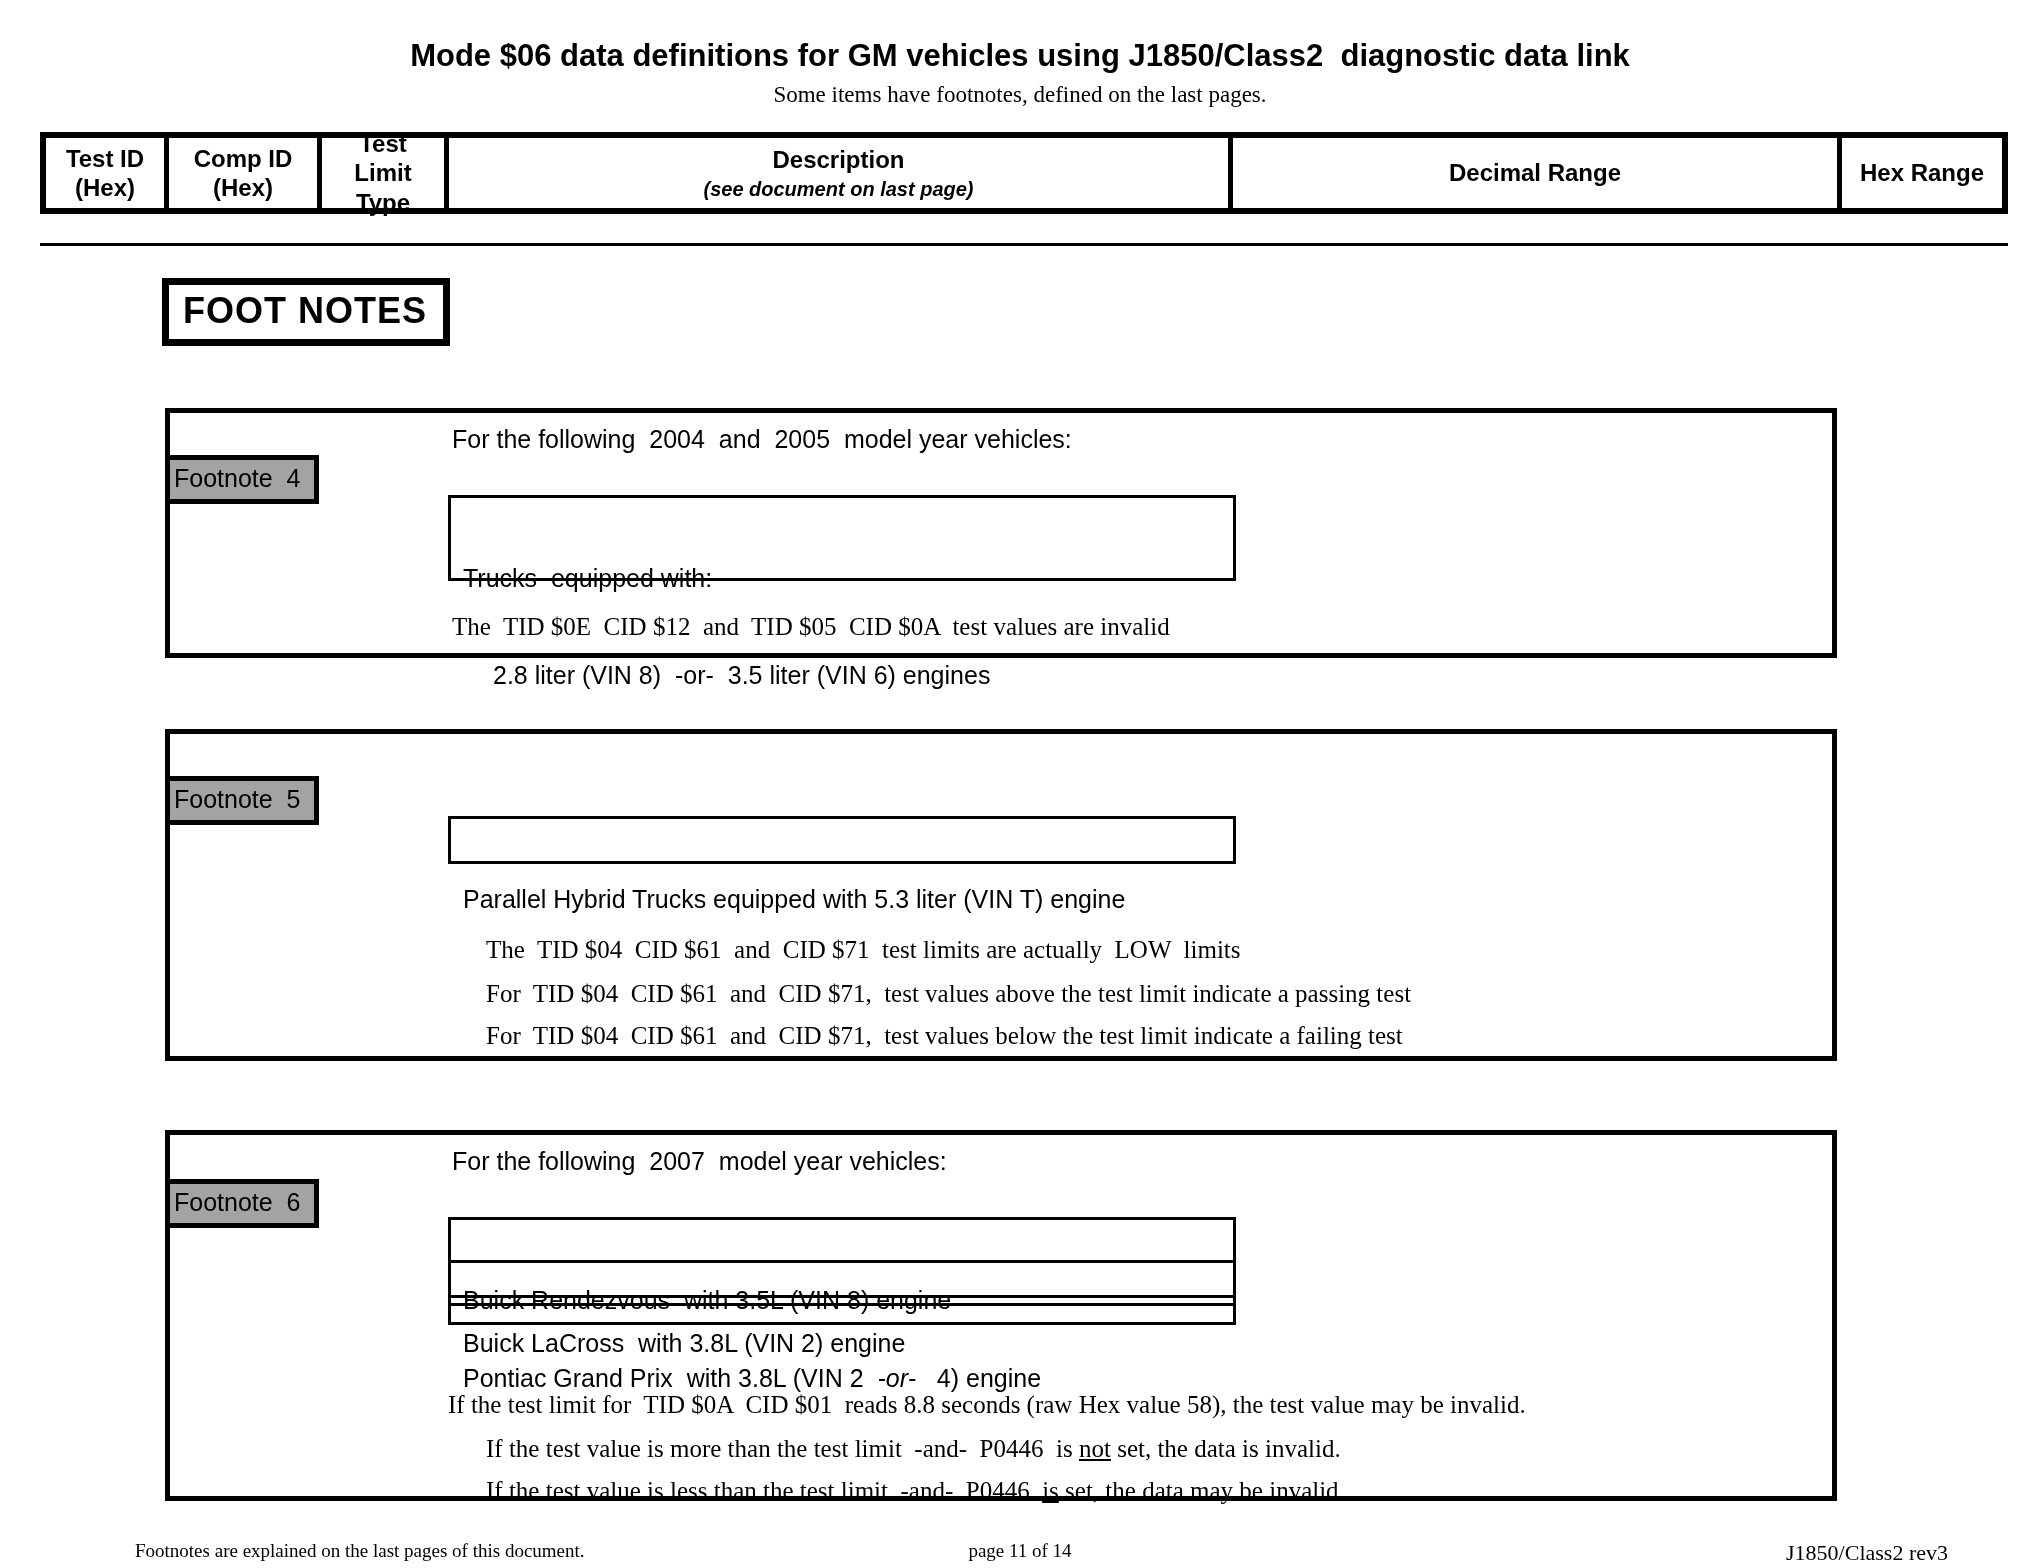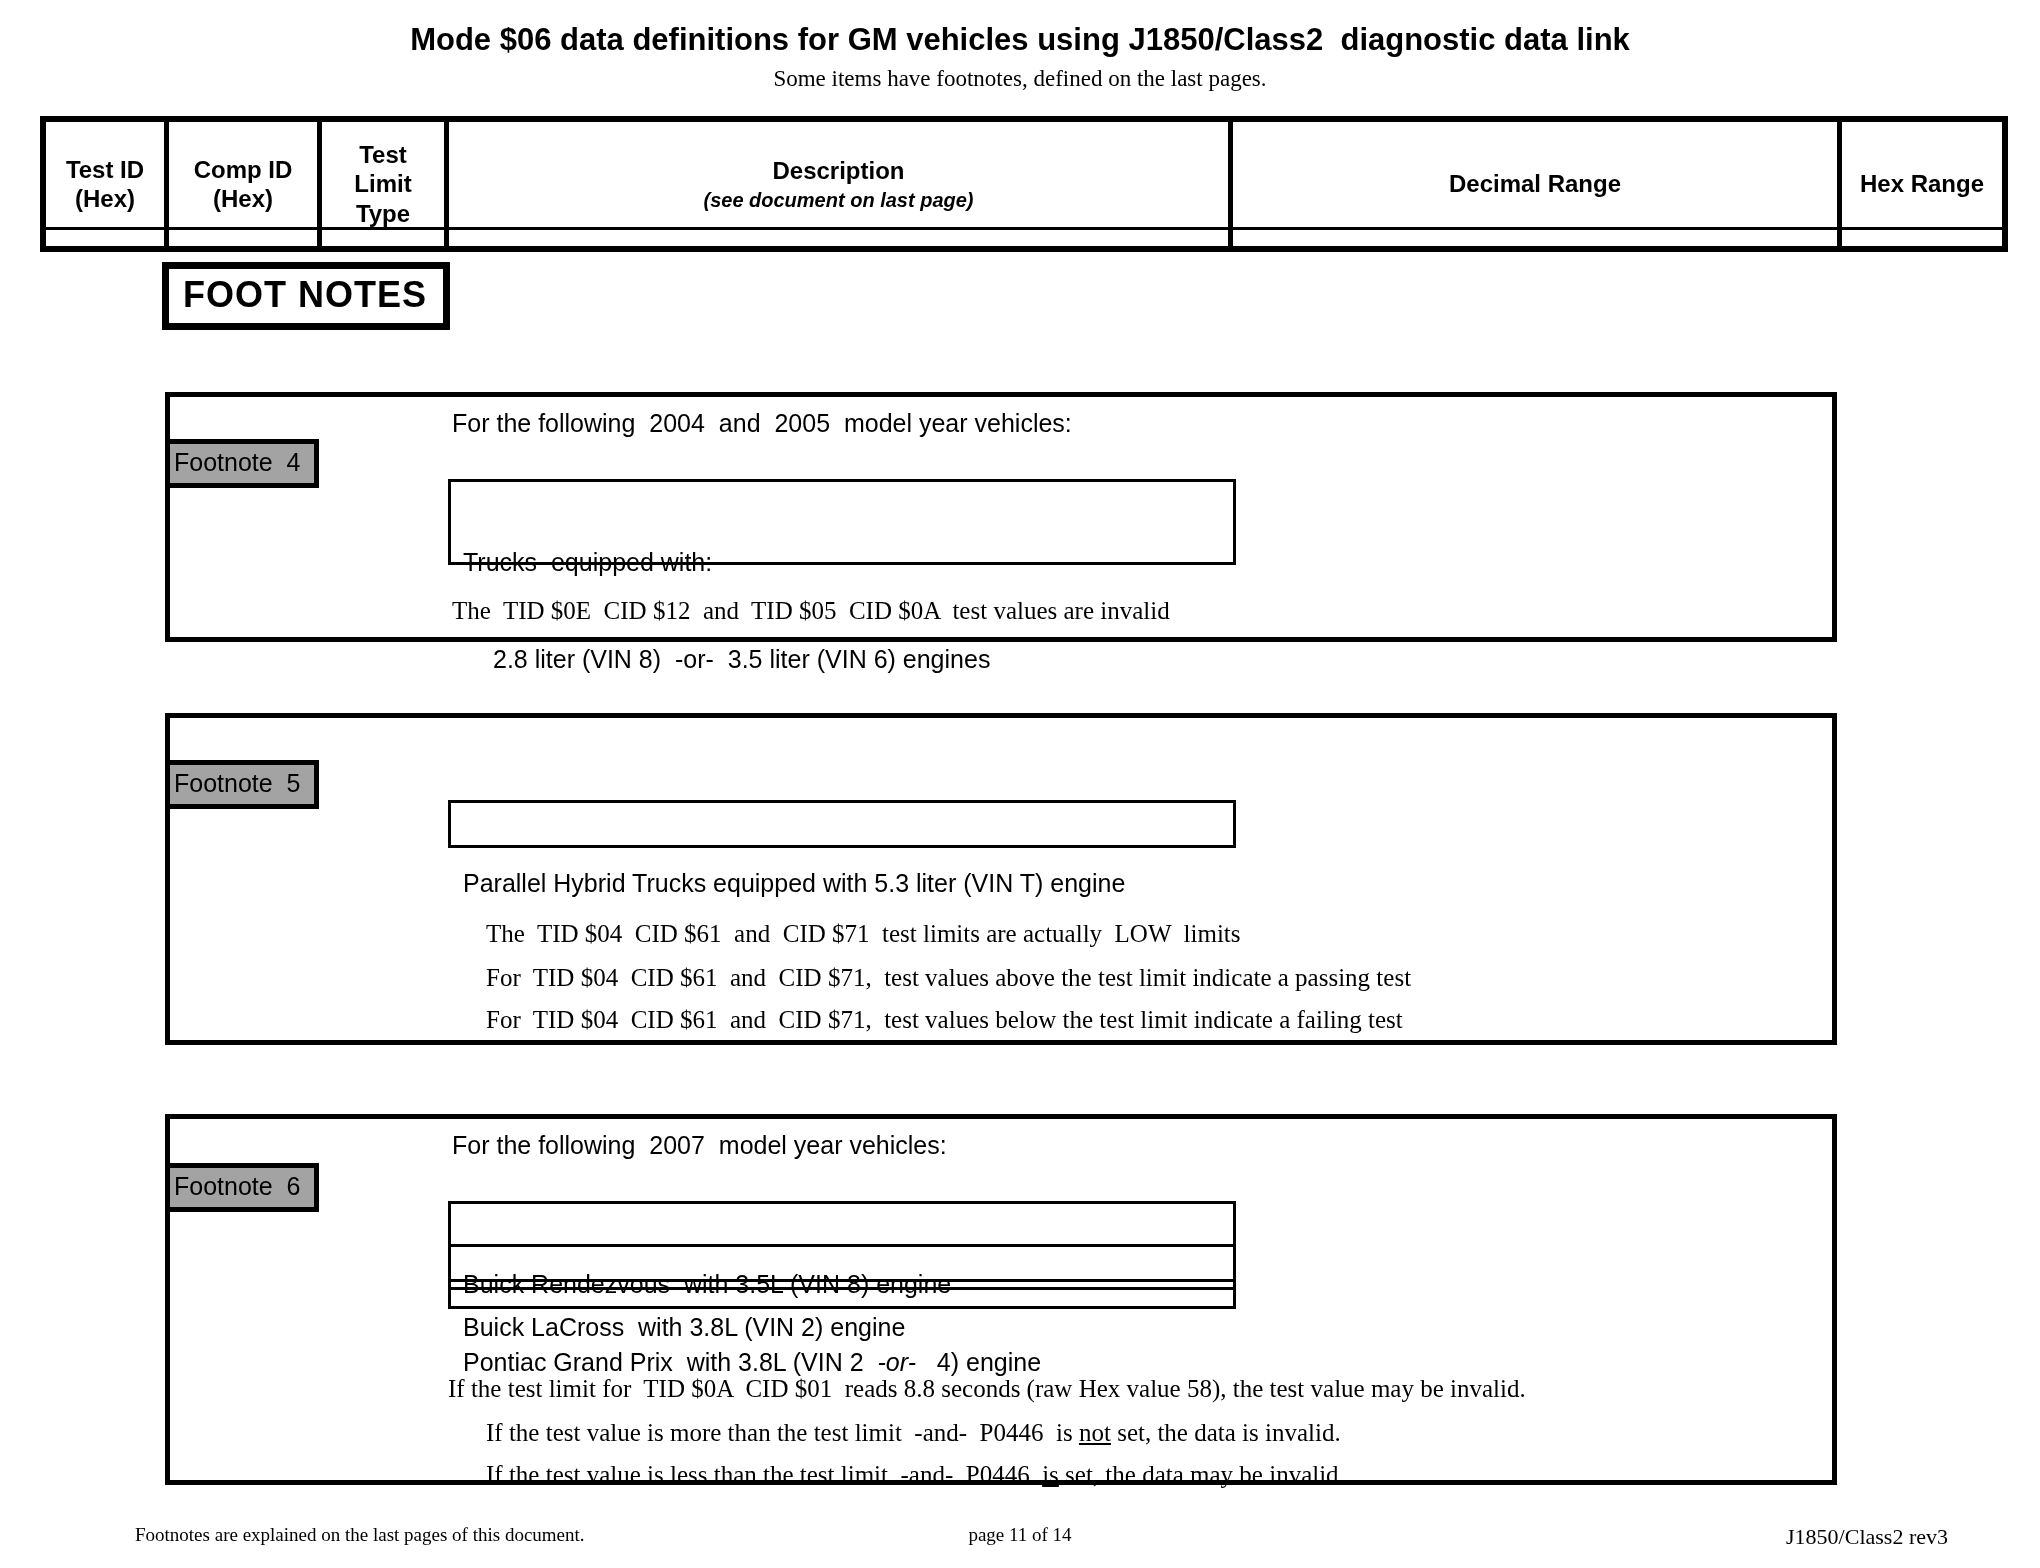--- a/index.html
+++ b/index.html
@@ -1,30 +1,30 @@
 <!DOCTYPE html>
 <html><head>
 <meta charset="utf-8">
 <style>
   html,body{margin:0;padding:0;}
   body{
     width:2040px;height:1568px;background:#ffffff;position:relative;
     font-family:"Liberation Sans",sans-serif;color:#000;
   }
-  .abs{position:absolute;}
+  .abs{position:absolute;margin-top:16px;}
   .title{
     top:22px;left:0;width:2040px;text-align:center;
     font-size:31px;font-weight:bold;white-space:pre;
   }
   .subtitle{
     top:66px;left:0;width:2040px;text-align:center;
     font-family:"Liberation Serif",serif;font-size:23px;white-space:pre;
   }
   .header-table{
-    left:40px;top:116px;width:1968px;height:136px;
+    left:40px;top:116px;width:1968px;height:82px;
     border:6px solid #000;box-sizing:border-box;display:flex;
   }
   .col{
     border-right:5px solid #000;box-sizing:border-box;
     display:flex;flex-direction:column;align-items:center;justify-content:center;
     font-size:24px;font-weight:bold;line-height:1.22;text-align:center;
   }
   .col:last-child{border-right:none;}
   .col .sub{font-size:20px;font-style:italic;font-weight:bold;margin-top:3px;}
   .table-underline{left:40px;top:227px;width:1968px;height:3px;background:#000;}

